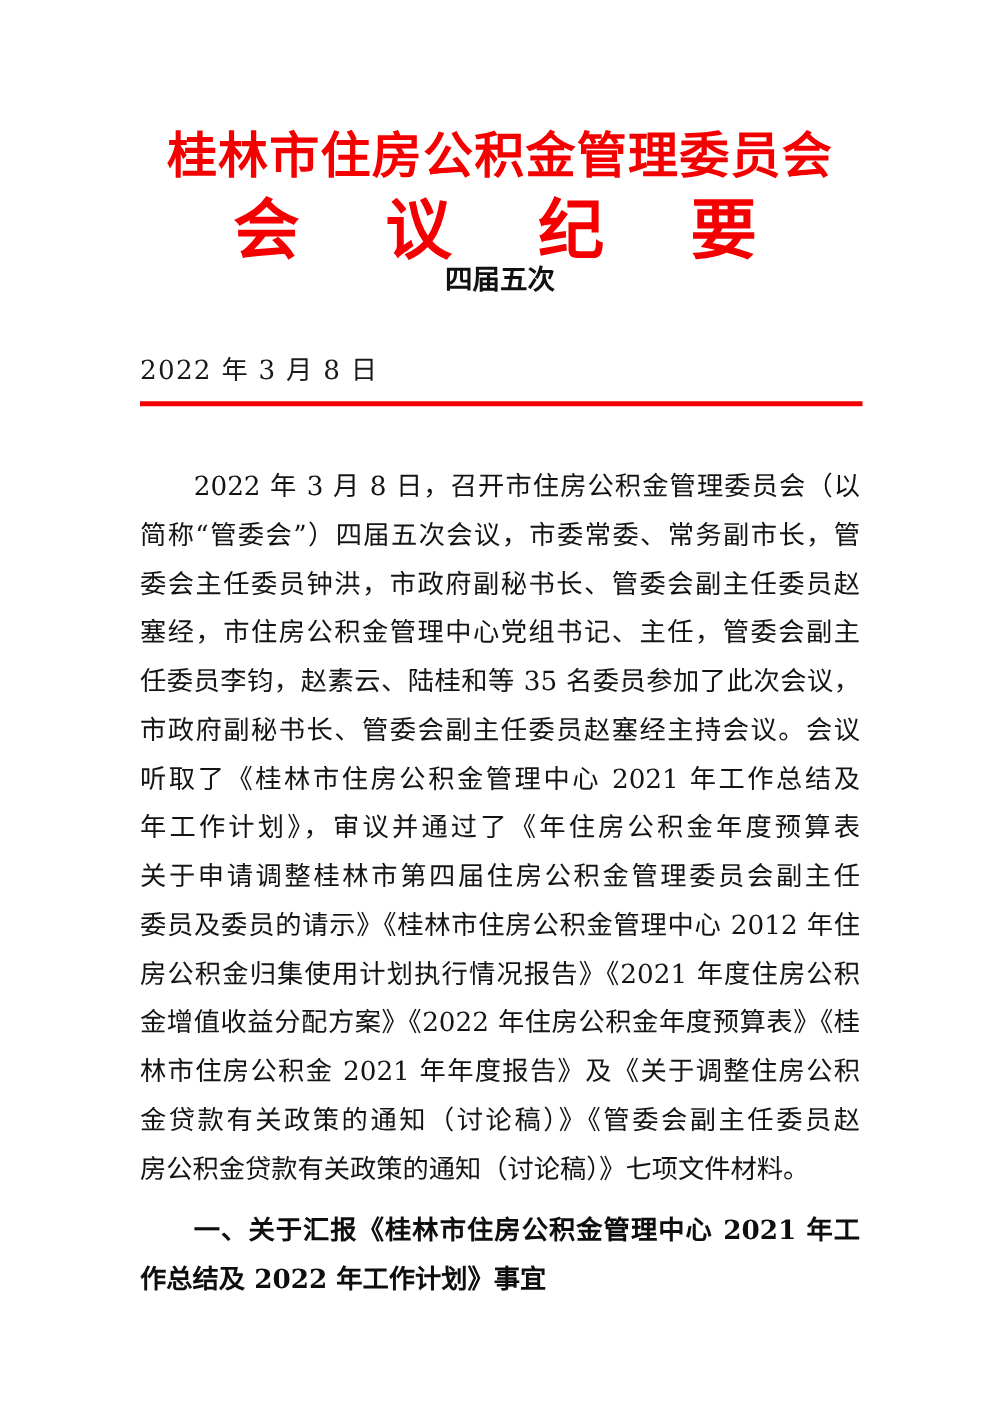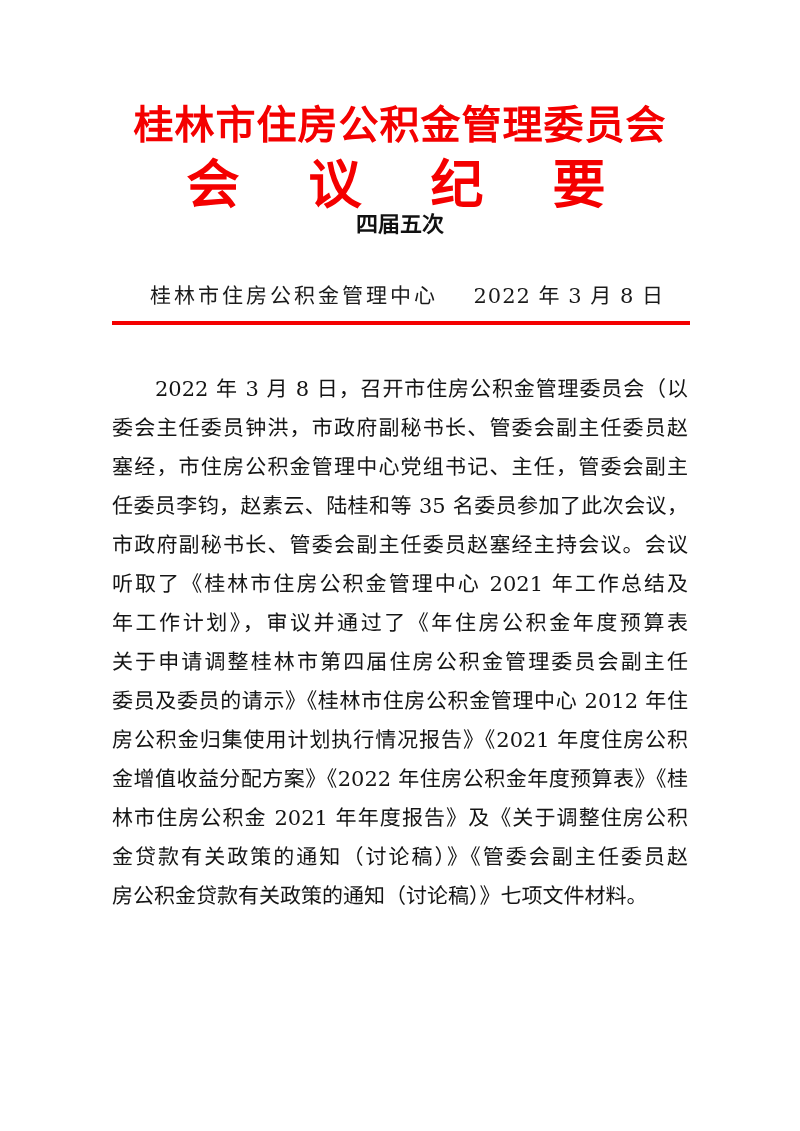--- a/index.html
+++ b/index.html
@@ -101,39 +101,43 @@
 <div class="page">
   <div class="doc">
 
     <div class="org-title">桂林市住房公积金管理委员会</div>
 
     <div class="doc-title">会　议　纪　要</div>
 
     <div class="session">四届五次</div>
 
     <div class="info-row">
-      <span class="issuer">桂林市住房公积金管理中心</span>
       <span class="doc-date">2022 年 3 月 8 日</span>
     </div>
 
     <div class="red-rule"></div>
 
     <div class="body-text" id="body-text">
         <div class="para">
           <div class="line first">2022 年 3 月 8 日，召开市住房公积金管理委员会（以下</div>
+          <div class="line">简称“管委会”）四届五次会议，市委常委、常务副市长，管</div>
           <div class="line">委会主任委员钟洪，市政府副秘书长、管委会副主任委员赵</div>
           <div class="line">塞经，市住房公积金管理中心党组书记、主任，管委会副主</div>
           <div class="line">任委员李钧，赵素云、陆桂和等 35 名委员参加了此次会议，</div>
           <div class="line">市政府副秘书长、管委会副主任委员赵塞经主持会议。会议</div>
           <div class="line">听取了《桂林市住房公积金管理中心 2021 年工作总结及 2022</div>
           <div class="line">年工作计划》，审议并通过了《年住房公积金年度预算表</div>
           <div class="line">关于申请调整桂林市第四届住房公积金管理委员会副主任</div>
           <div class="line">委员及委员的请示》《桂林市住房公积金管理中心 2012 年住</div>
           <div class="line">房公积金归集使用计划执行情况报告》《2021 年度住房公积</div>
           <div class="line">金增值收益分配方案》《2022 年住房公积金年度预算表》《桂</div>
           <div class="line">林市住房公积金 2021 年年度报告》及《关于调整住房公积</div>
           <div class="line">金贷款有关政策的通知（讨论稿）》《管委会副主任委员赵</div>
           <div class="line last">房公积金贷款有关政策的通知（讨论稿）》七项文件材料。</div>
         </div>
+        <div class="para bold">
+          <div class="line first">一、关于汇报《桂林市住房公积金管理中心 2021 年工</div>
+          <div class="line last">作总结及 2022 年工作计划》事宜</div>
+        </div>
       </div>
 
   </div>
 </div>
 
 </body></html>

